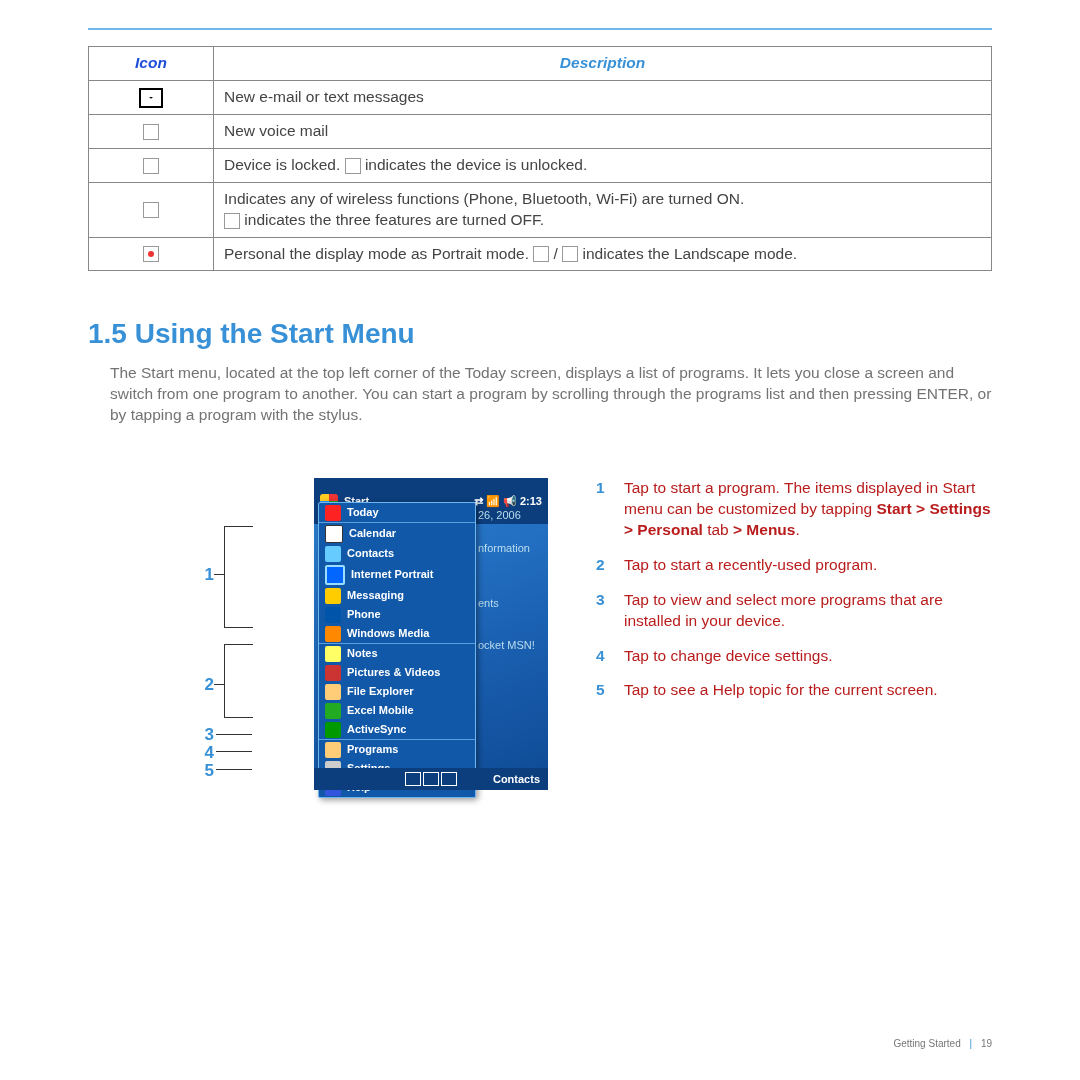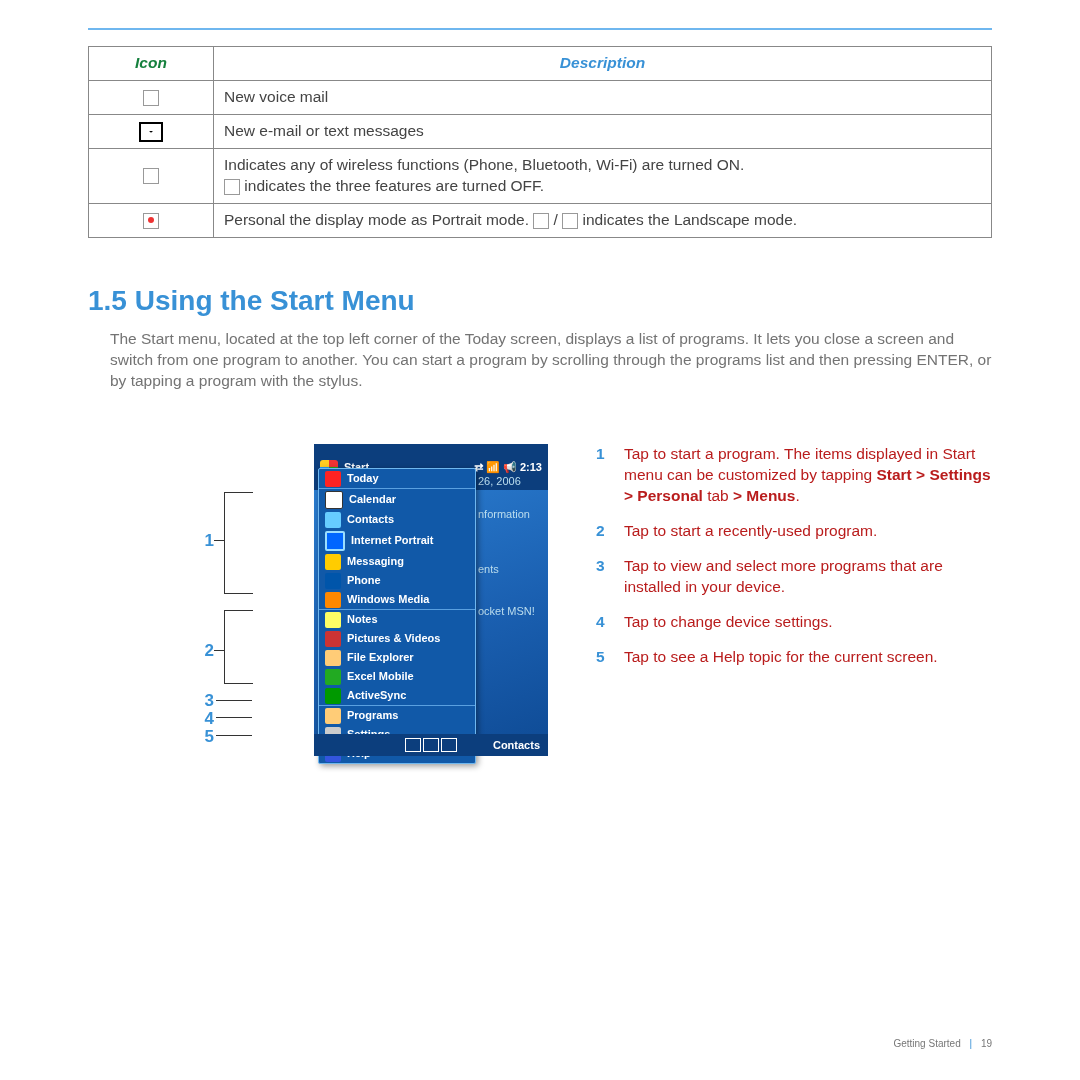--- a/index.html
+++ b/index.html
@@ -28,21 +28,21 @@
   .icon-table th, .icon-table td {
     border: 1px solid #888;
     padding: 6px 10px;
     text-align: left;
     font-weight: normal;
     vertical-align: middle;
   }
   .icon-table th.icon-h {
     width: 104px;
     text-align: center;
-    color: #15803d;
+    color: #1d4ed8;
     font-style: italic;
     font-weight: bold;
   }
   .icon-table th.desc-h {
     text-align: center;
     color: #3891d6;
     font-style: italic;
     font-weight: bold;
   }
   .icon-table td.icon-cell {
@@ -207,26 +207,34 @@
 <div class="page">
   <div class="top-rule"></div>
 
   <table class="icon-table">
     <tbody>
         <tr>
       <th class="icon-h">Icon</th>
       <th class="desc-h">Description</th>
     </tr>
     <tr>
+      <td class="icon-cell"><span class="micro-icon env"></span></td>
+      <td>New e-mail or text messages</td>
+    </tr>
+    <tr>
       <td class="icon-cell"><span class="micro-icon tiny"></span></td>
       <td>New voice mail</td>
     </tr>
     <tr>
-      <td class="icon-cell"><span class="micro-icon env"></span></td>
-      <td>New e-mail or text messages</td>
+      <td class="icon-cell"><span class="micro-icon tiny"></span></td>
+      <td>
+        <span>Device is locked. </span>
+        <span class="micro-icon tiny"></span>
+        <span> indicates the device is unlocked.</span>
+      </td>
     </tr>
     <tr>
       <td class="icon-cell"><span class="micro-icon tiny"></span></td>
       <td>
         <span>Indicates any of wireless functions (Phone, Bluetooth, Wi-Fi) are turned ON.</span><br>
         <span class="micro-icon tiny"></span>
         <span> indicates the three features are turned OFF.</span>
       </td>
     </tr>
     <tr>

